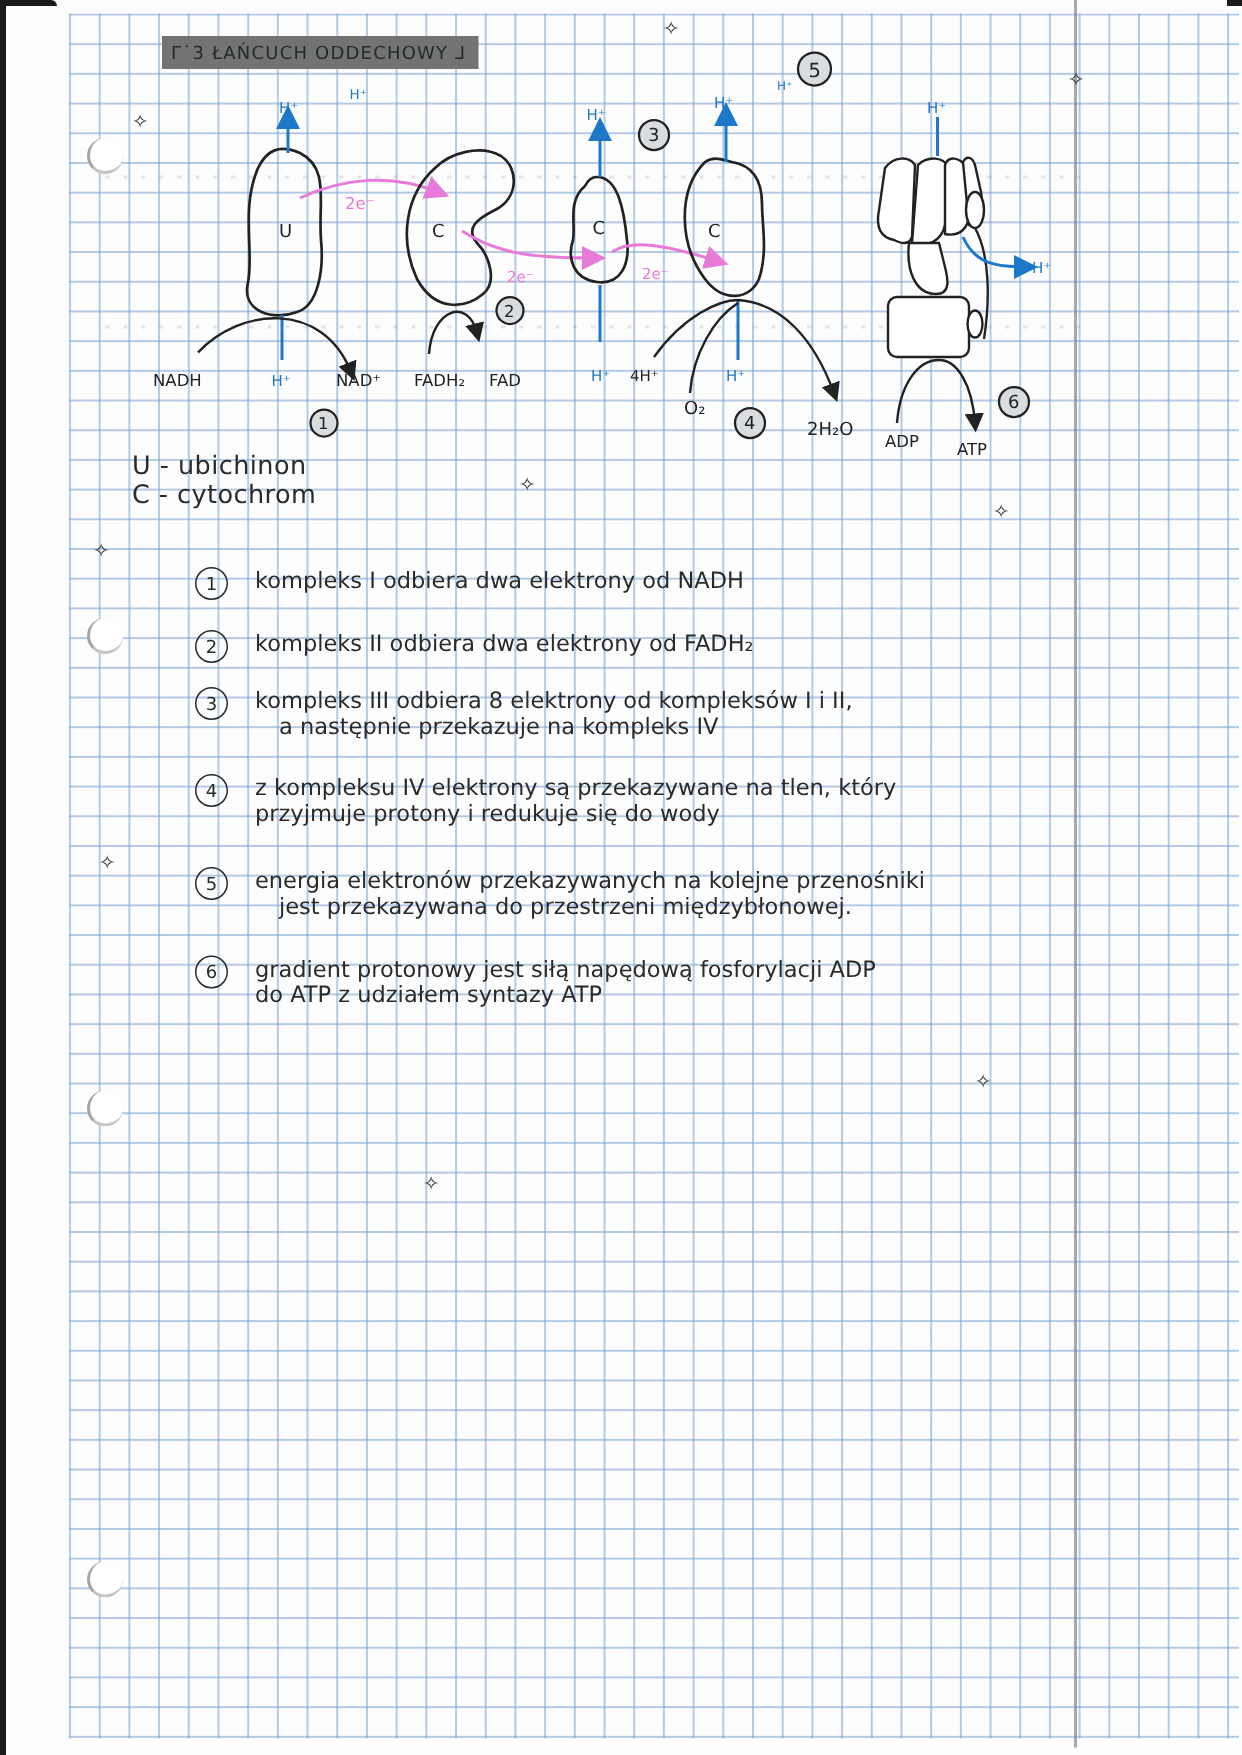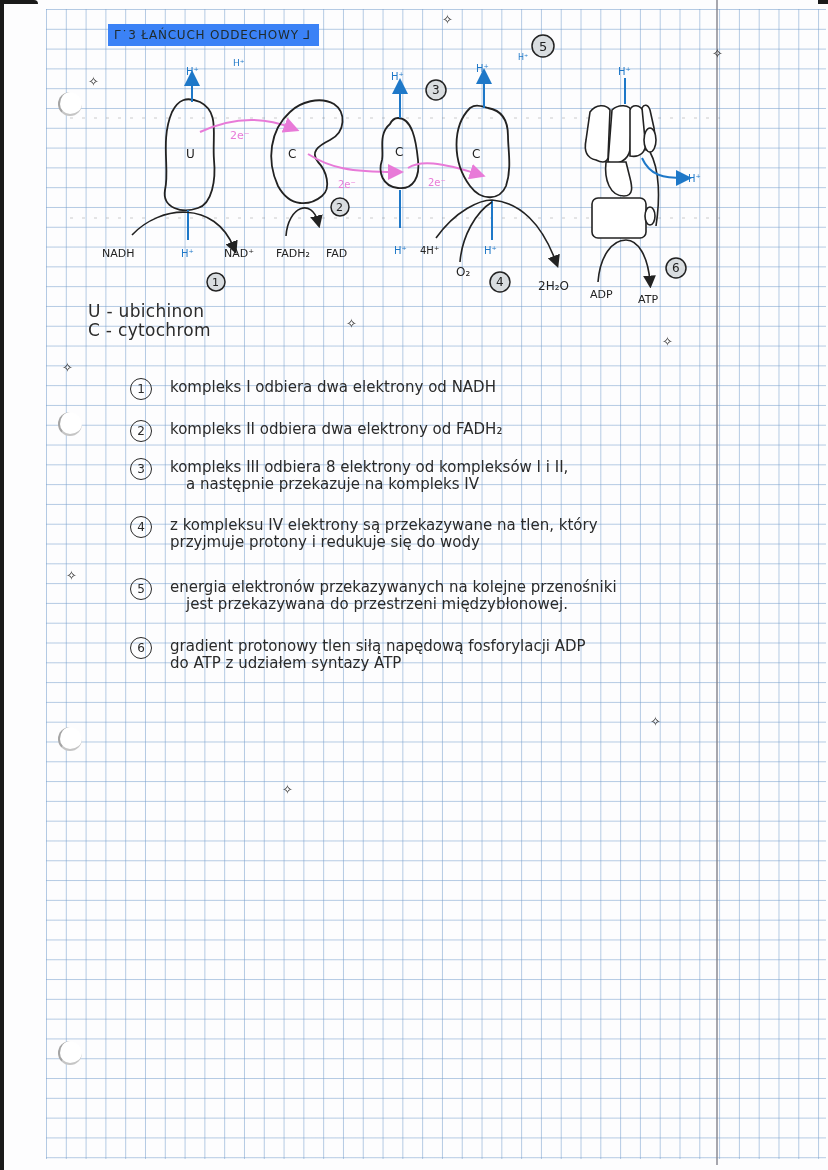--- a/index.html
+++ b/index.html
@@ -37,21 +37,21 @@
       position: absolute; width: 22px; height: 22px; border-radius: 50%;
       border-left: 2px solid rgba(90,90,90,0.55); border-bottom: 2px solid rgba(90,90,90,0.35);
       background: #ffffff;
     }
     .hand {
       position: absolute; font-family: "DejaVu Sans", sans-serif; color: #2b2b2b;
       font-size: 15px; letter-spacing: 0.3px; white-space: nowrap;
     }
     .title-hl {
       position: absolute; left: 108px; top: 24px; height: 22px; padding: 0 8px 0 6px;
-      background: #3b82f6; color: #1f2a2a; font-size: 12px; line-height: 22px;
+      background: #737373; color: #1f2a2a; font-size: 12px; line-height: 22px;
       letter-spacing: 0.8px; font-family: "DejaVu Sans", sans-serif;
     }
     .legend { left: 88px; top: 302px; font-size: 17px; line-height: 19px; }
     .item { position: absolute; left: 130px; font-size: 15px; line-height: 19px; color: #2a2a2a; }
     .item .num {
       position: absolute; left: 0; top: 0; width: 20px; height: 20px; border: 1.5px solid #2a2a2a;
       border-radius: 50%; font-size: 12px; line-height: 20px; text-align: center;
     }
     .item .txt { position: absolute; left: 40px; top: 0; white-space: nowrap; }
     .item .txt2 { position: absolute; left: 56px; top: 17px; white-space: nowrap; }
@@ -216,21 +216,21 @@
     <span class="txt">z kompleksu IV elektrony są przekazywane na tlen, który</span>
     <span class="txt2" style="left:40px;">przyjmuje protony i redukuje się do wody</span>
   </div>
   <div class="item" style="top:578px;">
     <span class="num">5</span>
     <span class="txt">energia elektronów przekazywanych na kolejne przenośniki</span>
     <span class="txt2">jest przekazywana do przestrzeni międzybłonowej.</span>
   </div>
   <div class="item" style="top:637px;">
     <span class="num">6</span>
-    <span class="txt">gradient protonowy tlen siłą napędową fosforylacji ADP</span>
+    <span class="txt">gradient protonowy jest siłą napędową fosforylacji ADP</span>
     <span class="txt2" style="left:40px;">do ATP z udziałem syntazy ATP</span>
   </div>
 
   <span class="star" style="left:88px;top:74px;">✧</span>
   <span class="star" style="left:442px;top:12px;">✧</span>
   <span class="star" style="left:712px;top:46px;">✧</span>
   <span class="star" style="left:346px;top:316px;">✧</span>
   <span class="star" style="left:662px;top:334px;">✧</span>
   <span class="star" style="left:62px;top:360px;">✧</span>
   <span class="star" style="left:66px;top:568px;">✧</span>

